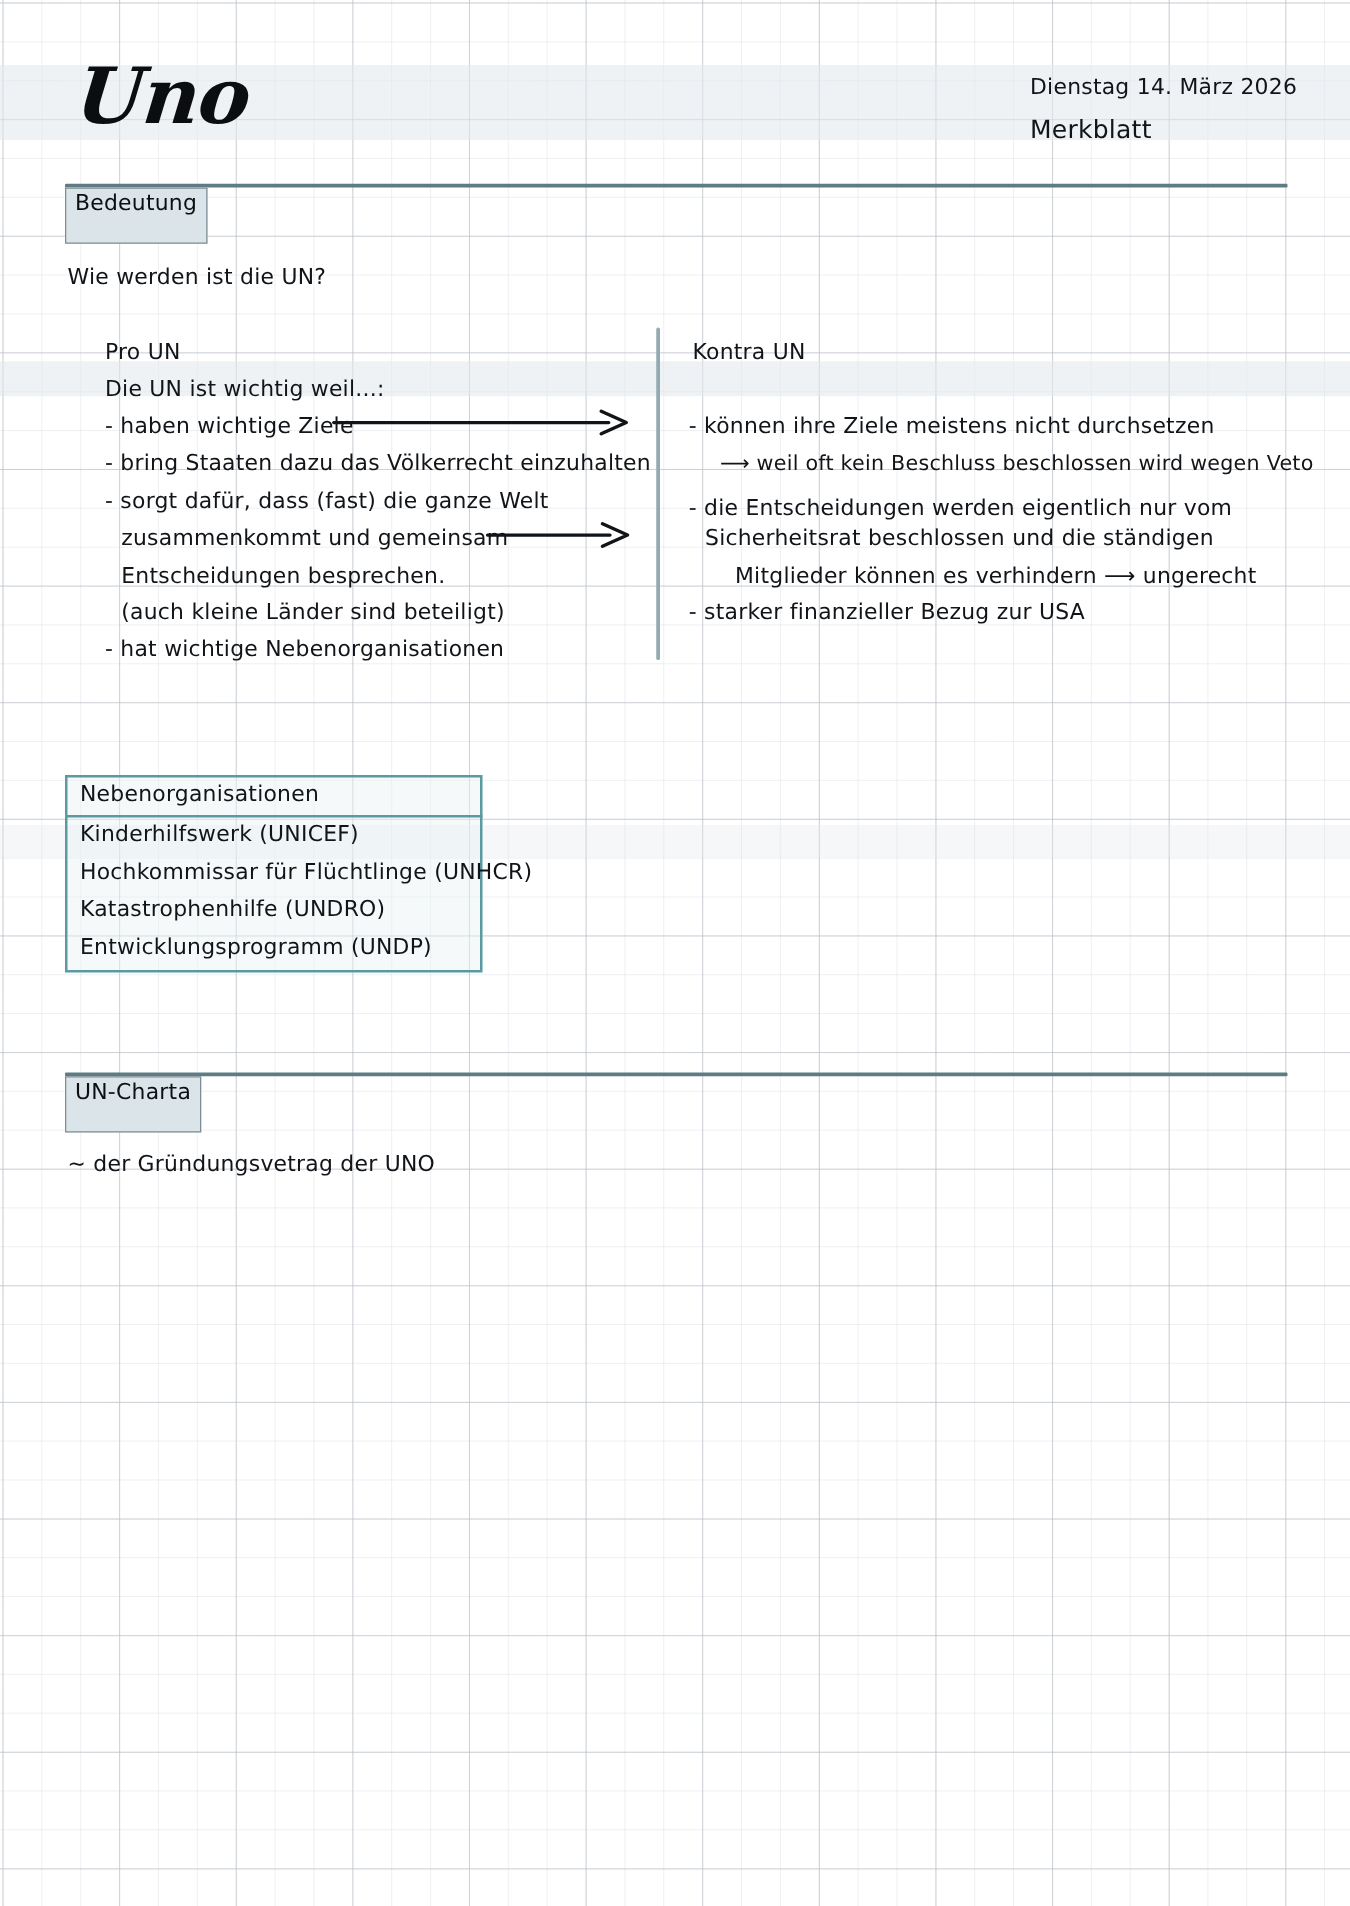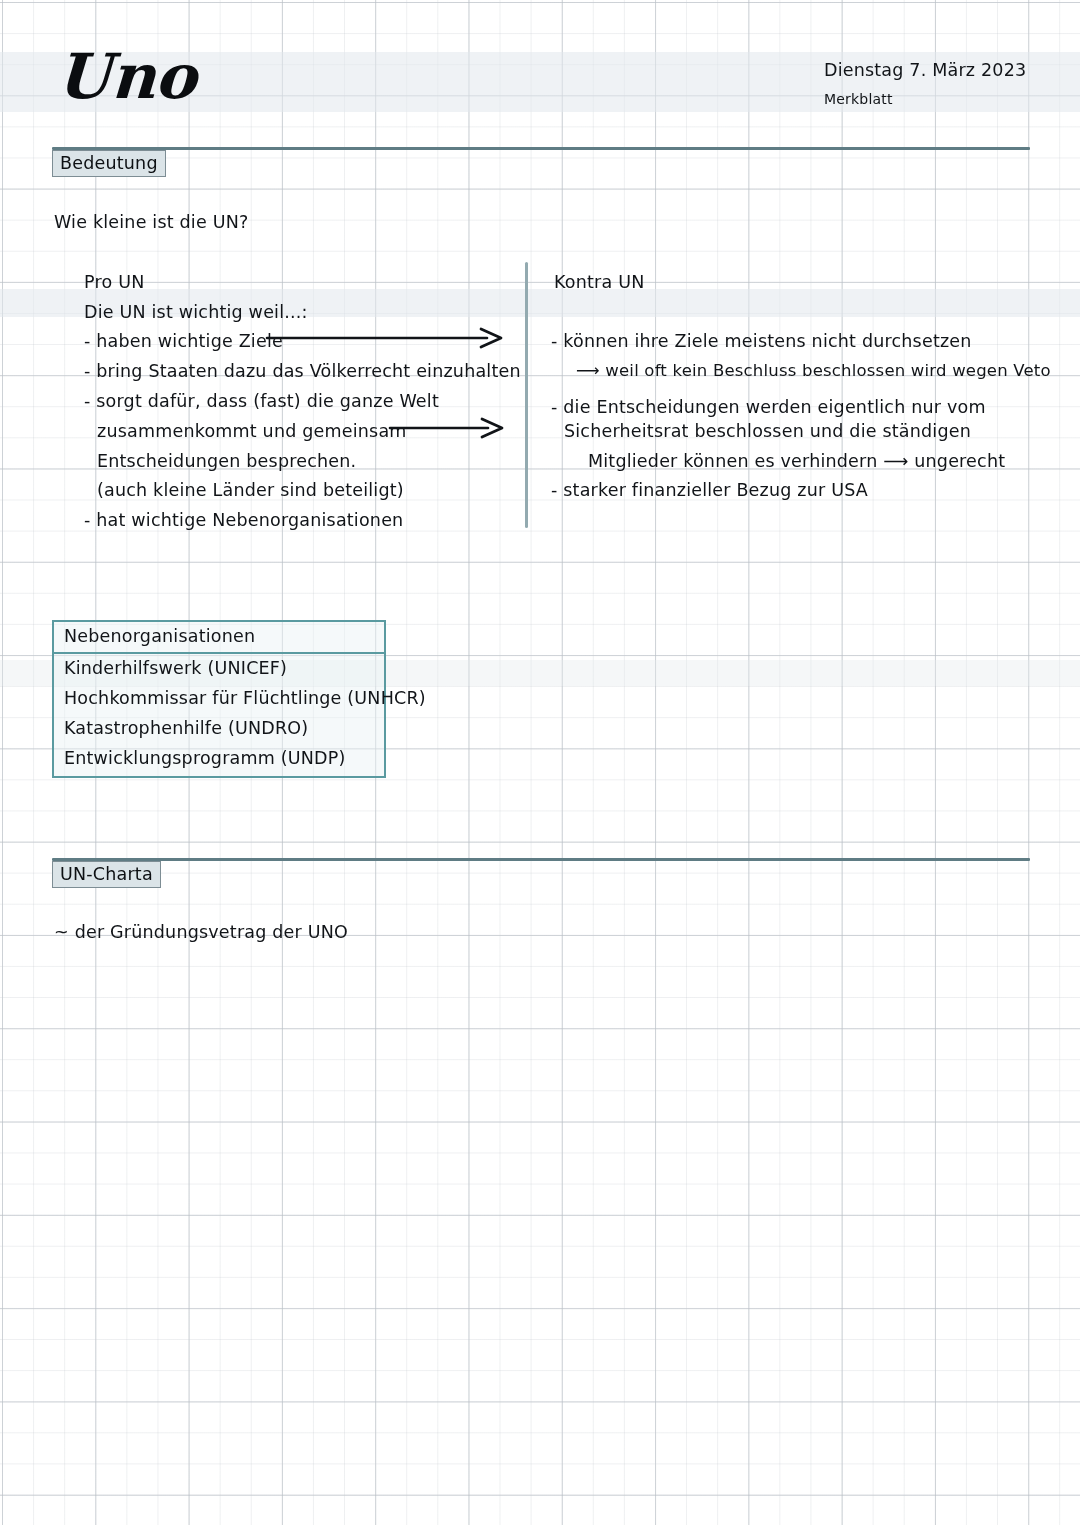--- a/index.html
+++ b/index.html
@@ -68,35 +68,35 @@
   #date-line {
     position: absolute;
     left: 824px;
     top: 60px;
     font-size: 17.5px;
   }
   #doc-type {
     position: absolute;
     left: 824px;
     top: 91px;
-    font-size: 14px;
+    font-size: 20px;
   }
 
   
   .rule {
     position: absolute;
     height: 3px;
     background: #5f7c84;
     border-radius: 1px;
   }
   .chip {
     position: absolute;
     background: #dbe4e8;
     border: 1.6px solid #7d8d94;
-    padding: 2px 7px 3px 7px;
+    padding: 2px 7px 21px 7px;
     font-size: 17.5px;
     line-height: 1.15;
     color: #0d1013;
   }
 
   
   .col-div {
     position: absolute;
     width: 3px;
     background: #93aab0;
@@ -144,27 +144,27 @@
 </head>
 <body>
 
 <div id="page">
 
   <div class="tint" style="top:52px;height:60px;"></div>
   <div class="tint" style="top:289px;height:28px;"></div>
   <div class="tint" style="top:660px;height:26px;background:rgba(226,232,236,0.35);"></div>
 
   <div id="title" class="hand">Uno</div>
-  <div id="date-line" class="hand">Dienstag 7. März 2023</div>
+  <div id="date-line" class="hand">Dienstag 14. März 2026</div>
   <div id="doc-type" class="hand">Merkblatt</div>
 
   <div class="rule" style="left:52px;top:147px;width:978px;"></div>
   <div class="chip hand" style="left:52px;top:150px;">Bedeutung</div>
 
-  <div class="line hand" style="left:54px;top:212px;">Wie kleine ist die UN?</div>
+  <div class="line hand" style="left:54px;top:212px;">Wie werden ist die UN?</div>
 
   <div class="col-div" style="left:525px;top:262px;height:266px;"></div>
 
   <div class="line hand" style="left:84px;top:272px;">Pro UN</div>
   <div class="line hand" style="left:84px;top:302px;">Die UN ist wichtig weil...:</div>
 
   <div class="line hand" style="left:84px;top:331px;">- haben wichtige Ziele</div>
   <div class="line hand" style="left:84px;top:361px;">- bring Staaten dazu das Völkerrecht einzuhalten</div>
   <div class="line hand" style="left:84px;top:391px;">- sorgt dafür, dass (fast) die ganze Welt</div>
   <div class="line hand" style="left:97px;top:421px;">zusammenkommt und gemeinsam</div>

